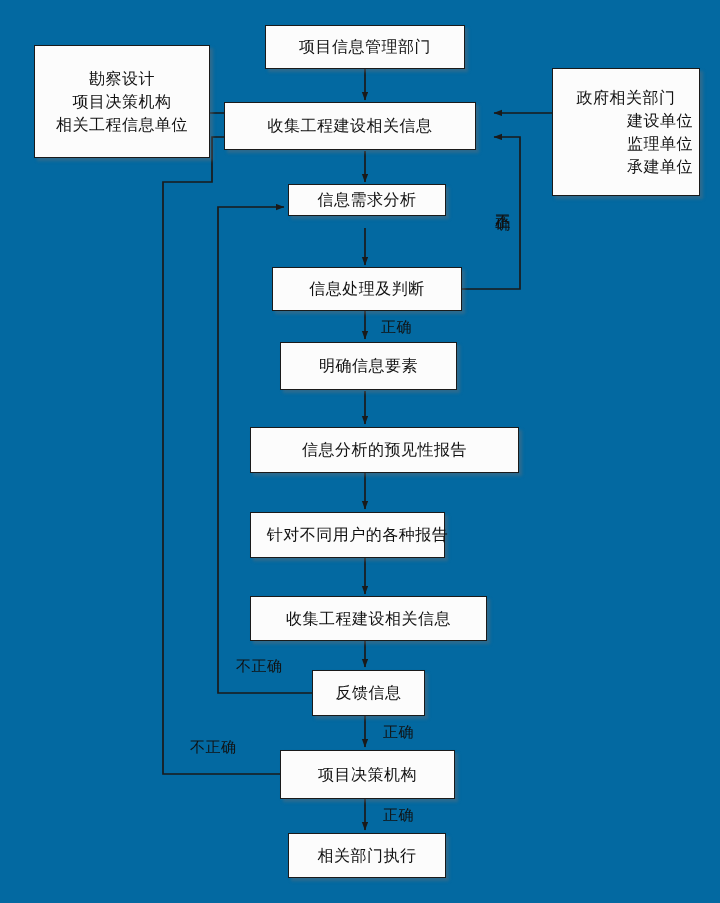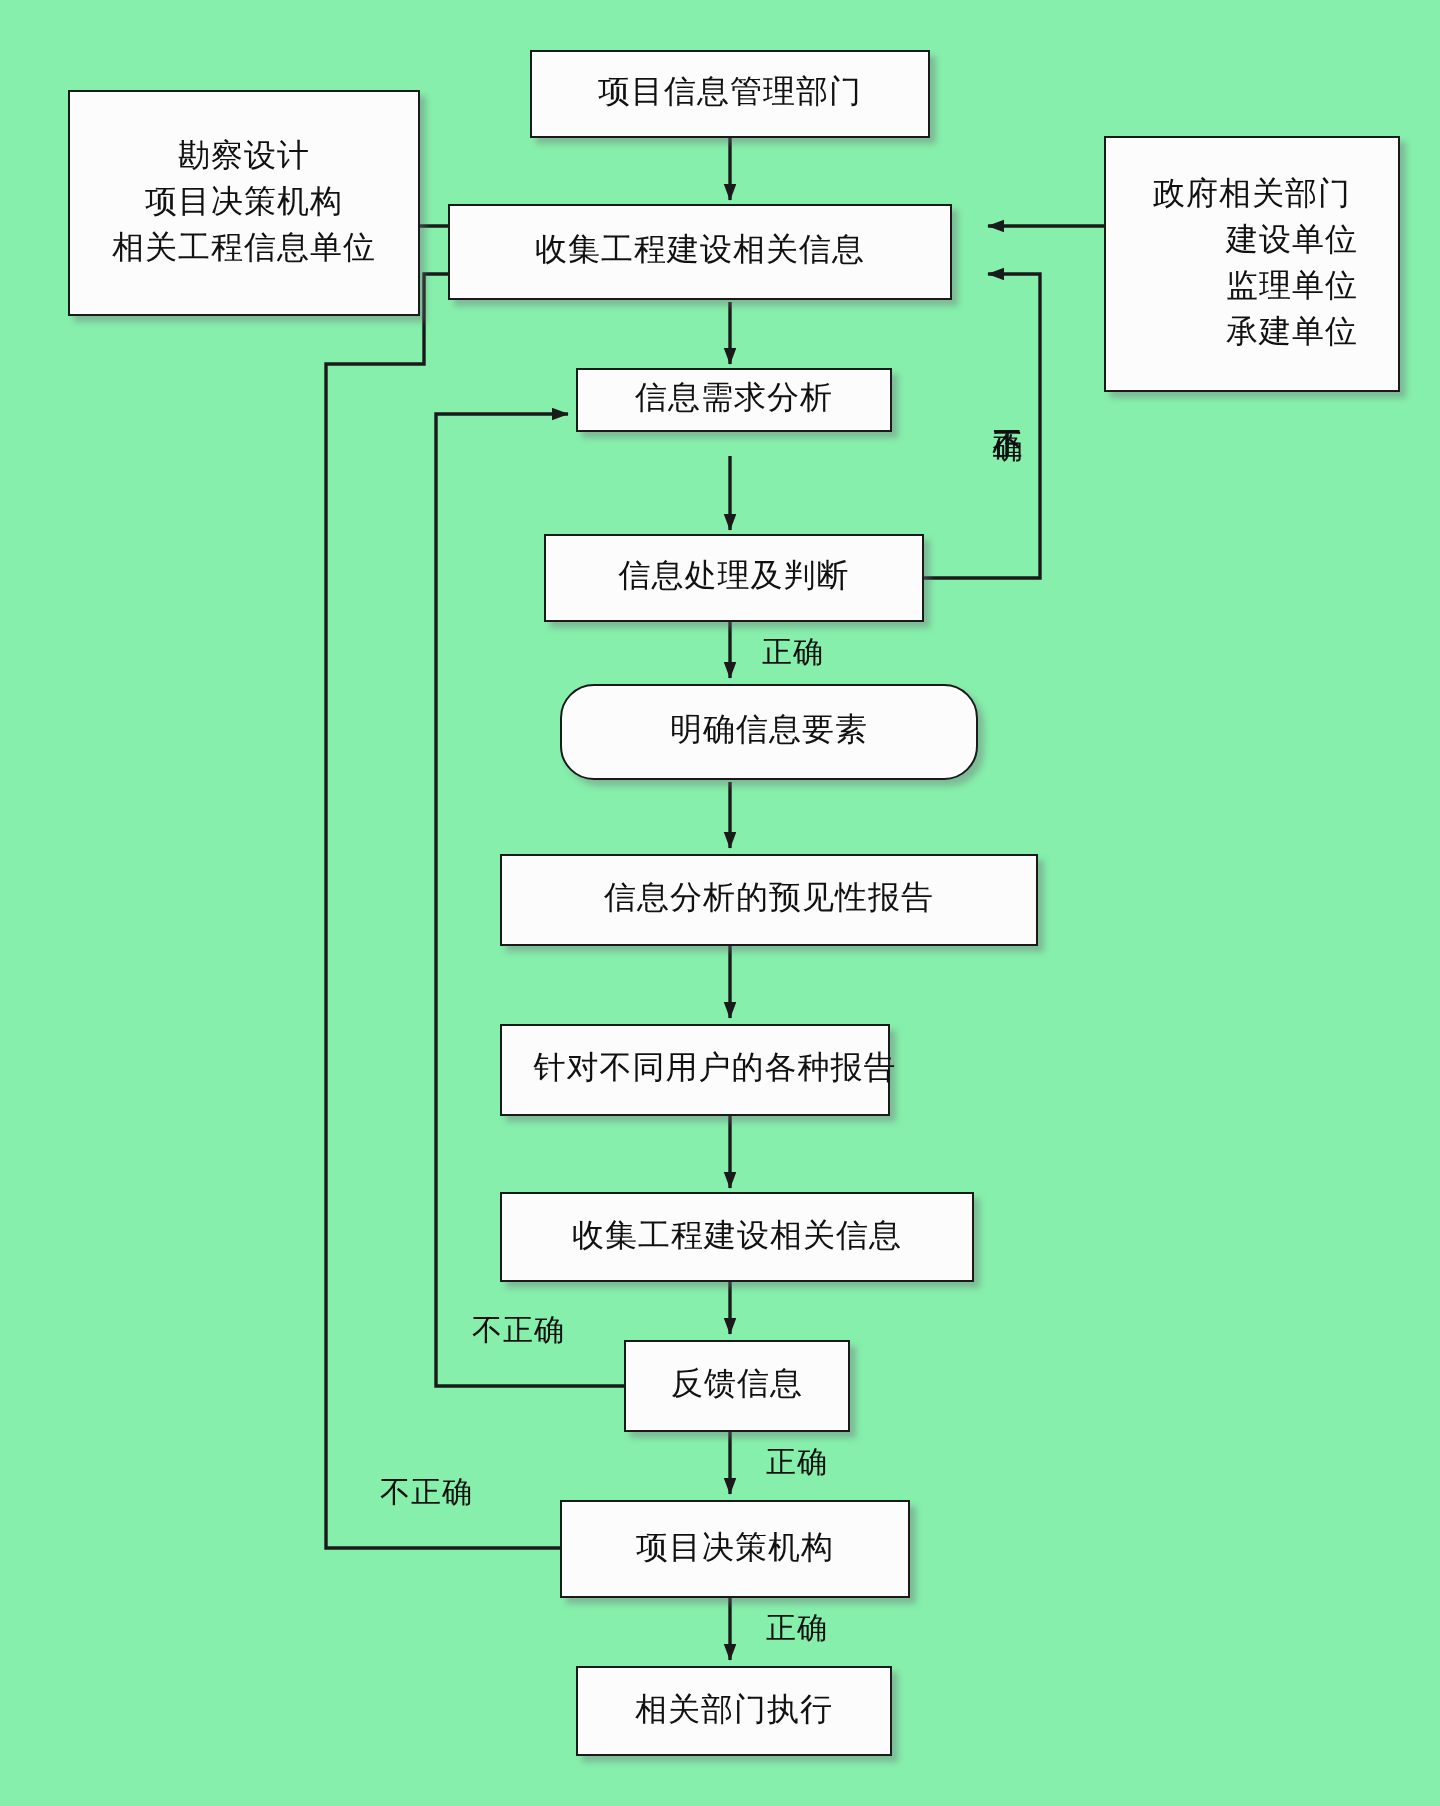--- a/index.html
+++ b/index.html
@@ -10,21 +10,21 @@
   body {
     width: 720px;
     height: 903px;
     font-family: "Liberation Serif", "DejaVu Serif", serif;
     overflow: hidden;
   }
   #flowchart-root {
     position: relative;
     width: 720px;
     height: 903px;
-    background: #86efac;
+    background: #0369a1;
   }
   svg.chart-canvas {
     position: absolute;
     left: 0;
     top: 0;
     width: 720px;
     height: 903px;
     display: block;
   }
   .node-box {
@@ -41,21 +41,21 @@
     font-size: 16px;
     line-height: 1.45;
     letter-spacing: 0.5px;
     white-space: nowrap;
   }
   .node-box .line {
     display: block;
   }
   .node-box.multi { align-items: center; }
   .node-box.multi .line.lead { align-self: center; }
-  .node-box.multi .line.trail { align-self: flex-end; padding-right: 20px; }
+  .node-box.multi .line.trail { align-self: flex-end; padding-right: 6px; }
   .edge-label {
     position: absolute;
     color: #111111;
     font-size: 15px;
     letter-spacing: 0.5px;
     white-space: nowrap;
     line-height: 1.0;
   }
   .edge-label.vertical {
     writing-mode: vertical-rl;
@@ -132,21 +132,21 @@
   </div>
 
   <div class="node-box" style="left:288px; top:184px; width:158px; height:32px;">
     <span class="line">信息需求分析</span>
   </div>
 
   <div class="node-box" style="left:272px; top:267px; width:190px; height:44px;">
     <span class="line">信息处理及判断</span>
   </div>
 
-  <div class="node-box" style="left:280px; top:342px; width:209px; height:48px;border-radius:17px;">
+  <div class="node-box" style="left:280px; top:342px; width:177px; height:48px;">
     <span class="line">明确信息要素</span>
   </div>
 
   <div class="node-box" style="left:250px; top:427px; width:269px; height:46px;">
     <span class="line">信息分析的预见性报告</span>
   </div>
 
   <div class="node-box" style="left:250px; top:512px; width:195px; height:46px;padding-left:20px;">
     <span class="line">针对不同用户的各种报告</span>
   </div>

